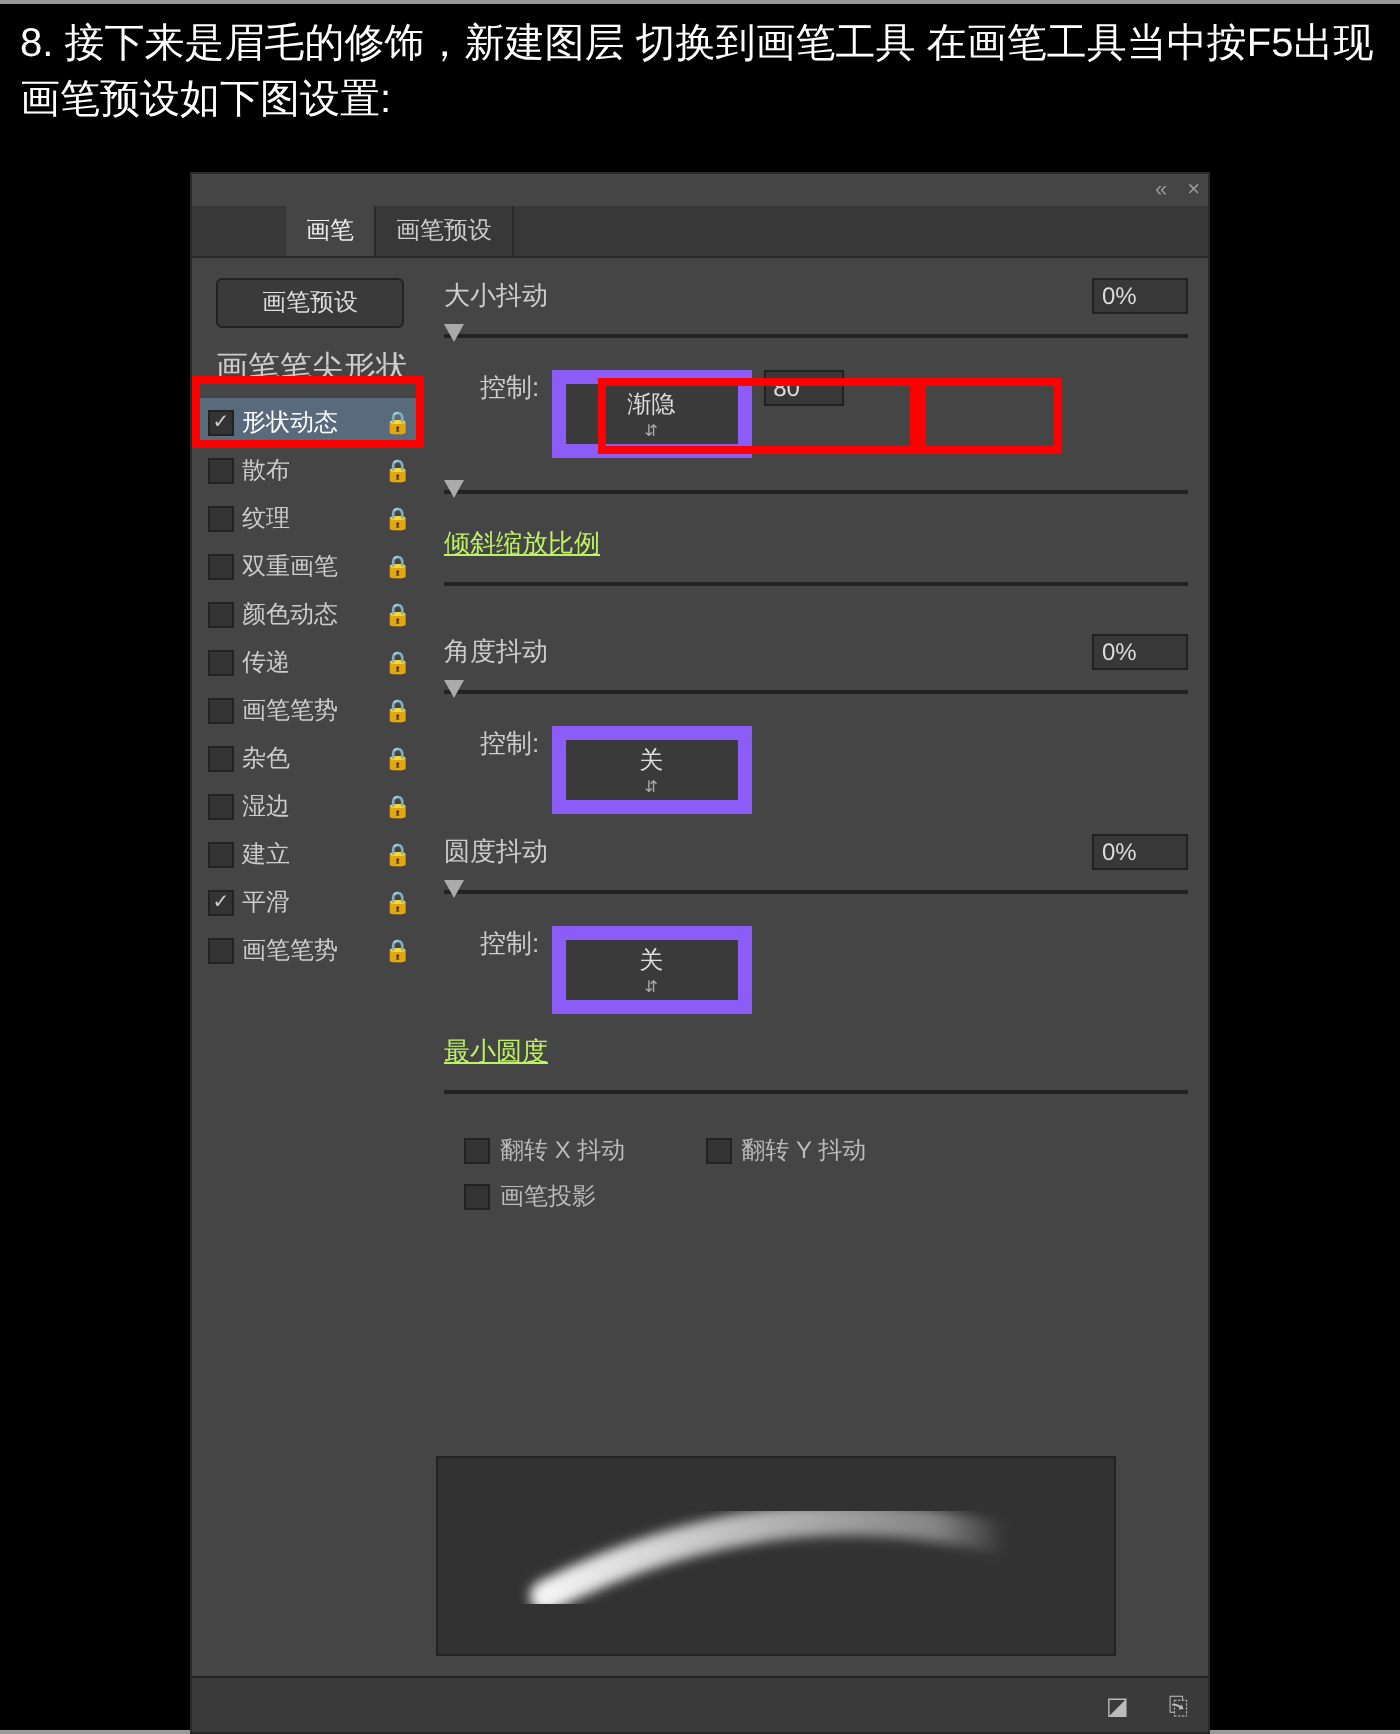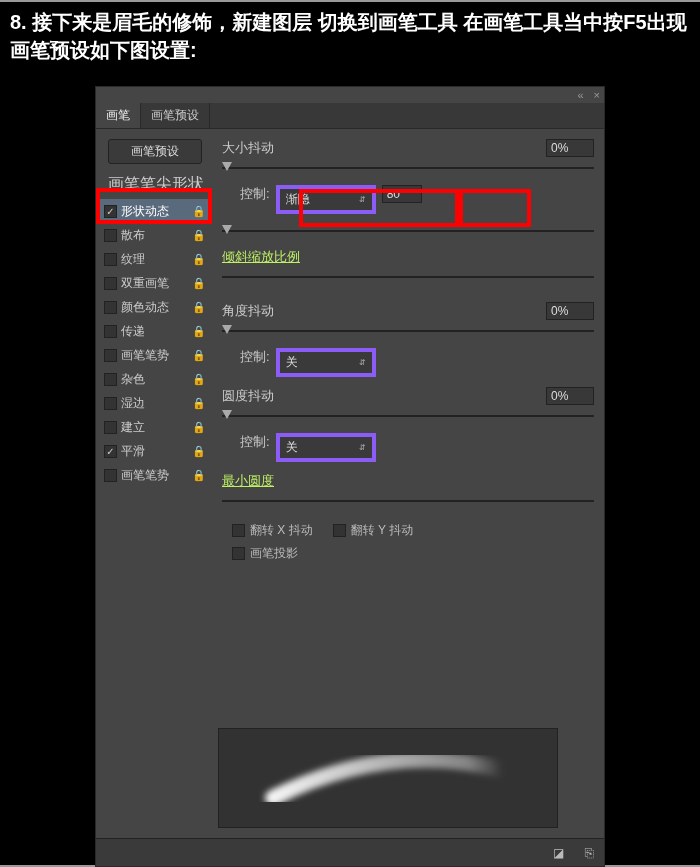--- a/index.html
+++ b/index.html
@@ -9,21 +9,20 @@
       height: 867px;
       font-family: "Microsoft YaHei", sans-serif;
       position: relative;
       overflow: hidden;
     }
     .instruction {
       color: #fff;
       font-size: 20px;
       padding: 8px 10px 6px 10px;
       line-height: 1.4;
-      font-weight: bold;
     }
     .inner-border {
       position: absolute;
       left: 0; top: 0;
       width: 700px; height: 867px;
       border-top: 2px solid #999;
       border-bottom: 2px solid #999;
       pointer-events: none;
     }
     .panel {
@@ -46,20 +45,21 @@
     .panel-header span {
       color: #999;
       font-size: 11px;
       cursor: pointer;
     }
     .tabs {
       display: flex;
       background: #383838;
       height: 26px;
       border-bottom: 1px solid #2a2a2a;
+      padding-left: 47px;
     }
     .tab {
       padding: 4px 10px;
       color: #ccc;
       font-size: 12px;
       cursor: pointer;
       border-right: 1px solid #2a2a2a;
     }
     .tab.active {
       background: #454545;
@@ -176,34 +176,35 @@
       gap: 6px;
       margin-bottom: 10px;
       padding-left: 18px;
     }
     .control-lbl {
       color: #ccc;
       font-size: 13px;
     }
     .dropdown {
       background: #3a3a3a;
-      border: 4px solid #8b5cf6;
+      border: 7px solid #8b5cf6;
       padding: 2px 6px;
       color: #ddd;
       font-size: 12px;
       width: 100px;
       display: flex;
       justify-content: space-between;
       align-items: center;
       cursor: pointer;
+      flex-direction: column;
     }
     .dropdown .arrows { font-size: 8px; color: #aaa; }
     .check-row {
       display: flex;
-      gap: 20px;
+      gap: 40px;
       margin: 14px 0 6px 10px;
       color: #bbb;
       font-size: 12px;
     }
     .check-row .item {
       display: flex;
       align-items: center;
       gap: 5px;
     }
     .check-row .cb {

